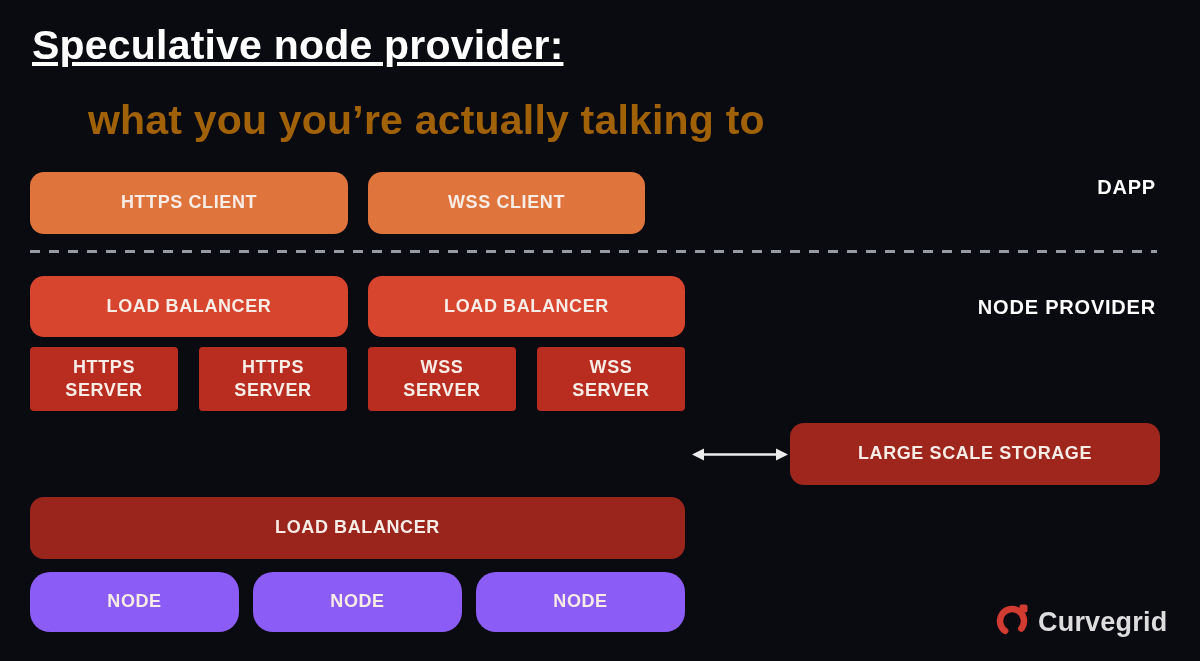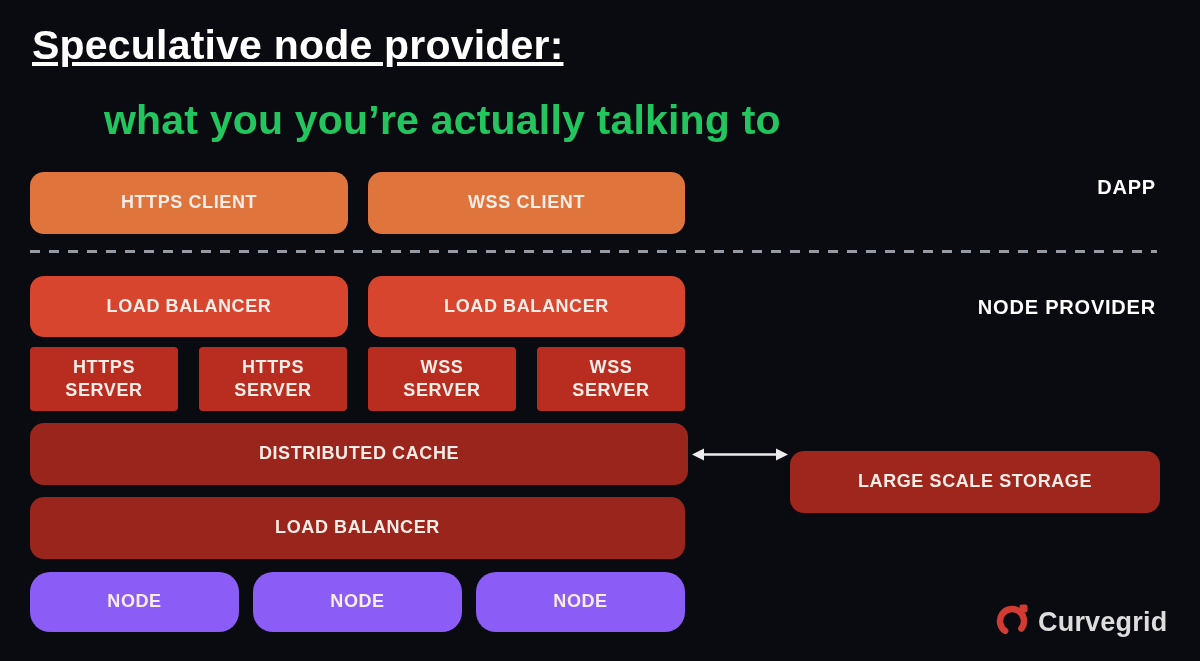--- a/index.html
+++ b/index.html
@@ -19,46 +19,46 @@
     left: 32px;
     top: 22px;
     font-size: 41px;
     font-weight: 800;
     color: #ffffff;
     letter-spacing: 0.2px;
     text-decoration: underline;
   }
   .title-line2 {
     position: absolute;
-    left: 104px;
+    left: 88px;
     top: 97px;
     font-size: 41px;
     font-weight: 800;
-    color: #22c55e;
+    color: #a16207;
     letter-spacing: 0.2px;
   }
 
   .box {
     position: absolute;
     display: flex;
     align-items: center;
     justify-content: center;
     text-align: center;
     color: #f7ece6;
     font-weight: 700;
     font-size: 18px;
     letter-spacing: 0.6px;
     border-radius: 14px;
     line-height: 1.3;
   }
 
   
   .client { top: 172px; height: 62px; background: #e0743d; }
   .client-1 { left: 30px;  width: 318px; }
-  .client-2 { left: 368px; width: 317px; }
+  .client-2 { left: 368px; width: 277px; }
 
   .zone-label {
     position: absolute;
     color: #ffffff;
     font-weight: 700;
     font-size: 20px;
     letter-spacing: 0.8px;
   }
   .dapp-label { top: 176px; right: 44px; }
   .node-provider-label { top: 296px; right: 44px; }
@@ -79,21 +79,21 @@
 
   
   .server { top: 347px; height: 64px; width: 148px; background: #b92c20; border-radius: 4px; }
   .server-1 { left: 30px; }
   .server-2 { left: 199px; }
   .server-3 { left: 368px; }
   .server-4 { left: 537px; }
 
   
   .cache   { top: 423px; left: 30px;  width: 658px; height: 62px; background: #9a251c; }
-  .storage { top: 423px; left: 790px; width: 370px; height: 62px; background: #9e261d; margin-top: 28px; }
+  .storage { top: 423px; left: 790px; width: 370px; height: 62px; background: #9e261d; }
 
   .arrow-wrap {
     position: absolute;
     top: 446px;
     left: 692px;
     width: 96px;
     height: 17px;
   }
 
   
@@ -150,21 +150,20 @@
   </div>
   <div class="box server server-3">
     <span><span>WSS</span><br>
     <span>SERVER</span></span>
   </div>
   <div class="box server server-4">
     <span><span>WSS</span><br>
     <span>SERVER</span></span>
   </div>
 
-  <div class="box cache">DISTRIBUTED CACHE</div>
 
   <div class="arrow-wrap">
     <svg width="96" height="17" viewBox="0 0 96 17">
       <line x1="9" y1="8.5" x2="87" y2="8.5" stroke="#ececec" stroke-width="2.4"></line>
       <polygon points="0,8.5 12,2.5 12,14.5" fill="#ececec"></polygon>
       <polygon points="96,8.5 84,2.5 84,14.5" fill="#ececec"></polygon>
     </svg>
   </div>
 
   <div class="box storage">

